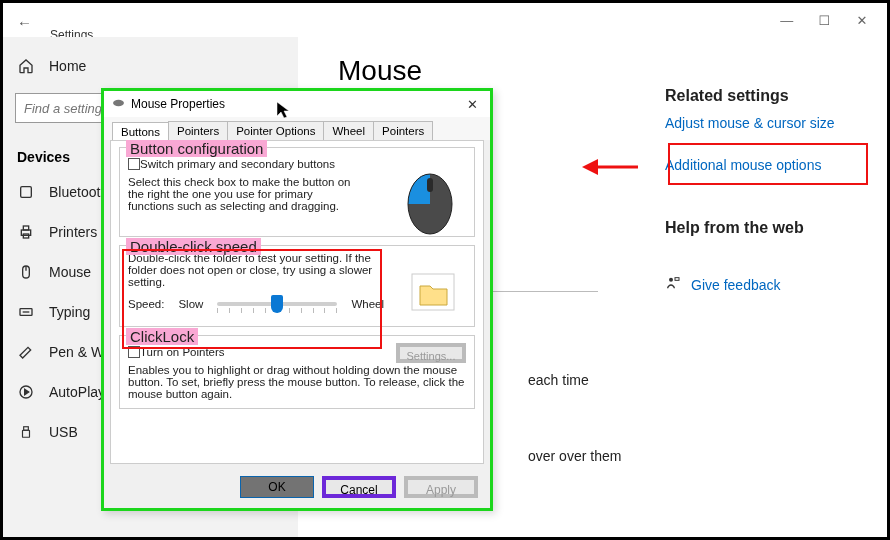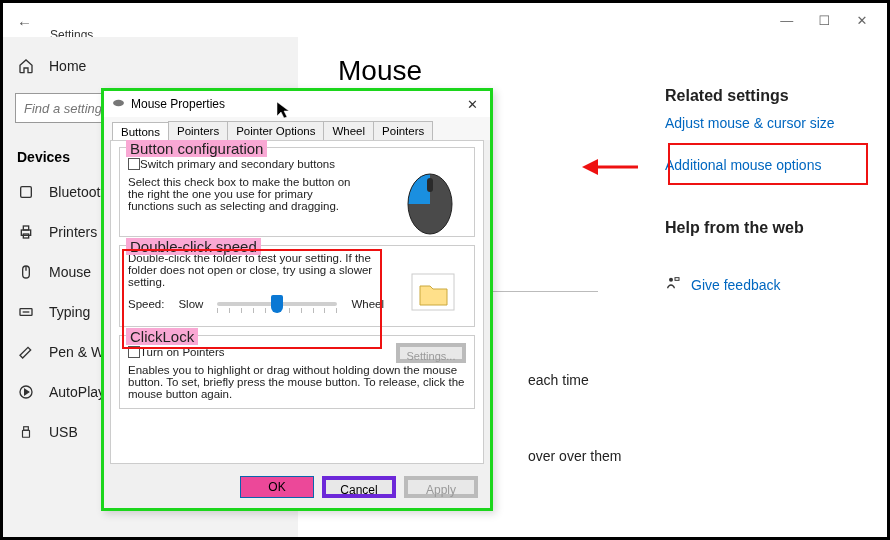--- a/index.html
+++ b/index.html
@@ -139,21 +139,21 @@
   }
   .dlg-buttons {
     display:flex; justify-content:flex-end; gap:8px;
     padding: 6px 12px 10px;
   }
   .btn {
     width: 74px; height: 22px;
     border: 4px solid #6d28d9; background:#e8e8e8;
     font-size: 12px; text-align:center; line-height:20px;
   }
-  .btn.default { border:1px solid #0a64ad; background:#ec4899;text-align:center; }
+  .btn.default { border:1px solid #0a64ad; background:#737373;text-align:center; }
   .btn.disabled { color:#999; border-color:#bbb; }
   .btn-sm { width:70px; height:20px; font-size:11px; line-height:18px; }
   
   .slider-track {
     position: relative;
     width: 120px; height: 4px; background: #cfcfcf;
     margin: 4px 0;
     border-radius: 2px;
   }
   .slider-ticks { position:absolute; top:6px; left:0; right:0; display:flex; justify-content:space-between; }

